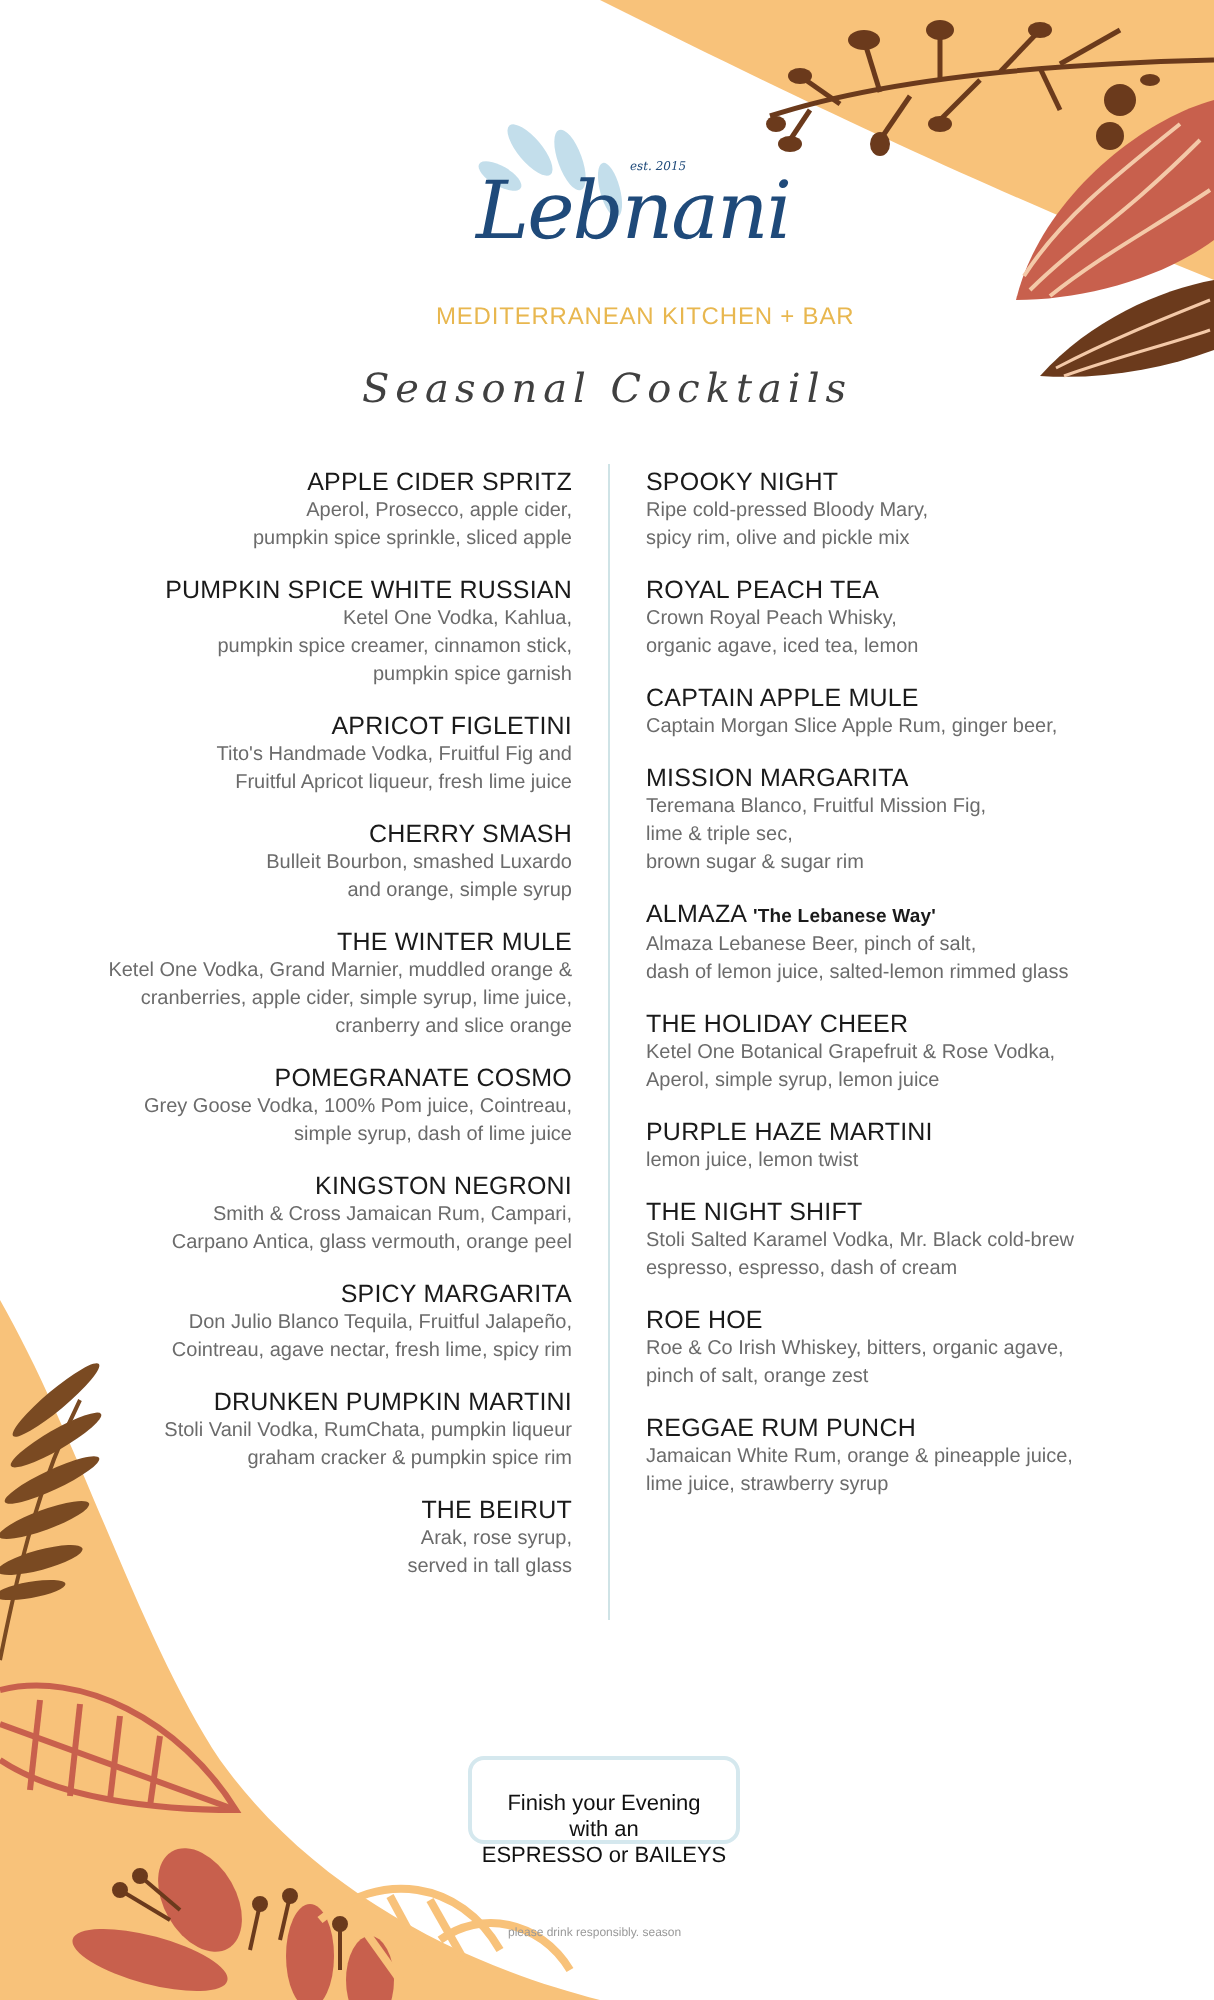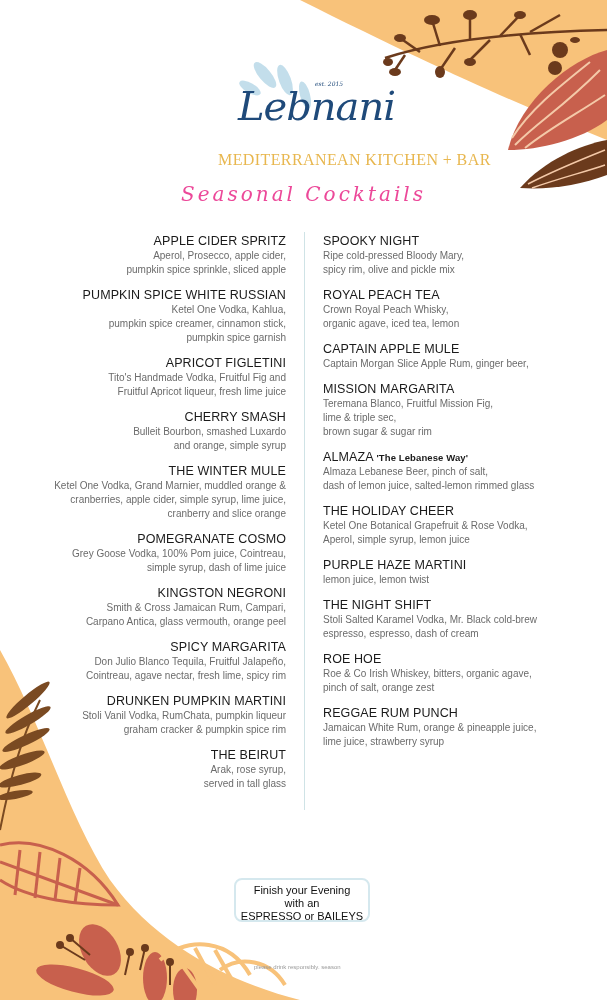--- a/index.html
+++ b/index.html
@@ -14,45 +14,45 @@
     position: absolute; left: 38px; top: 28px;
     font-family: "DejaVu Serif", serif; font-style: italic;
     font-size: 40px; color: #1f4a7a; letter-spacing: -1px;
   }
   .logo .est {
     position: absolute; left: 115px; top: 25px; font-size: 6px; color: #1f4a7a;
     font-family: "DejaVu Serif", serif; font-style: italic;
   }
   .logo .tag {
     position: absolute; left: 18px; top: 96px; white-space: nowrap;
-    font-family: Liberation Serif, serif; font-size: 16px; color: #e8b74f; letter-spacing: 0.4px;
+    font-family: Liberation Sans, sans-serif; font-size: 12px; color: #e8b74f; letter-spacing: 0.4px;
   }
   .title {
     position: absolute; left: 0; width: 607px; top: 182px; text-align: center;
-    font-family: "DejaVu Serif", serif; font-style: italic; font-size: 20px; color: #ec4899;
+    font-family: "DejaVu Serif", serif; font-style: italic; font-size: 20px; color: #404040;
     letter-spacing: 3px;
   }
   .col { position: absolute; top: 234px; width: 240px; }
   .col.left { left: 46px; text-align: right; }
   .col.right { left: 323px; text-align: left; }
   .item { margin-bottom: 11px; }
   .item .name {
     font-family: "Liberation Sans", sans-serif; font-weight: 400;
     font-size: 12.5px; color: #1a1a1a; line-height: 15px; letter-spacing: 0.1px;
   }
   .item .desc {
     font-family: "Liberation Sans", sans-serif; font-size: 10px; color: #6b6b6b; line-height: 14px;
   }
   .item .sub { font-size: 9.5px; font-weight: 700; }
   .divider { position: absolute; left: 304px; top: 232px; width: 1px; height: 578px; background: #cfe3e6; }
   .finish {
     position: absolute; left: 234px; top: 878px; width: 136px; height: 44px;
     border: 2px solid #d5e8ee; border-radius: 8px; background: #fff;
     text-align: center; font-family: "Liberation Sans", sans-serif;
-    font-size: 11px; line-height: 13px; color: #111; padding-top: 4px; box-sizing: border-box;
+    font-size: 11px; line-height: 13px; color: #111; padding-top: 16px; box-sizing: border-box;
   }
   .footer {
     position: absolute; left: 254px; top: 964px; font-family: "Liberation Sans", sans-serif;
     font-size: 6px; color: #999;
   }
 </style>
 </head>
 <body>
 
 <svg class="deco" viewBox="0 0 607 1000" xmlns="http://www.w3.org/2000/svg">

